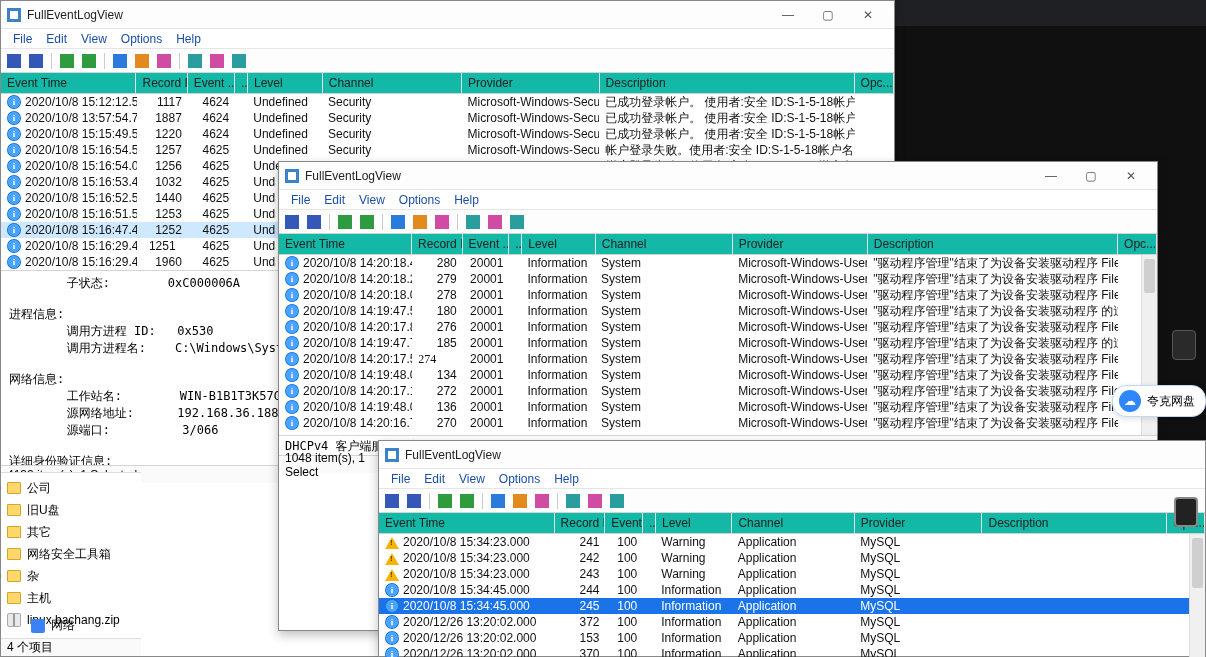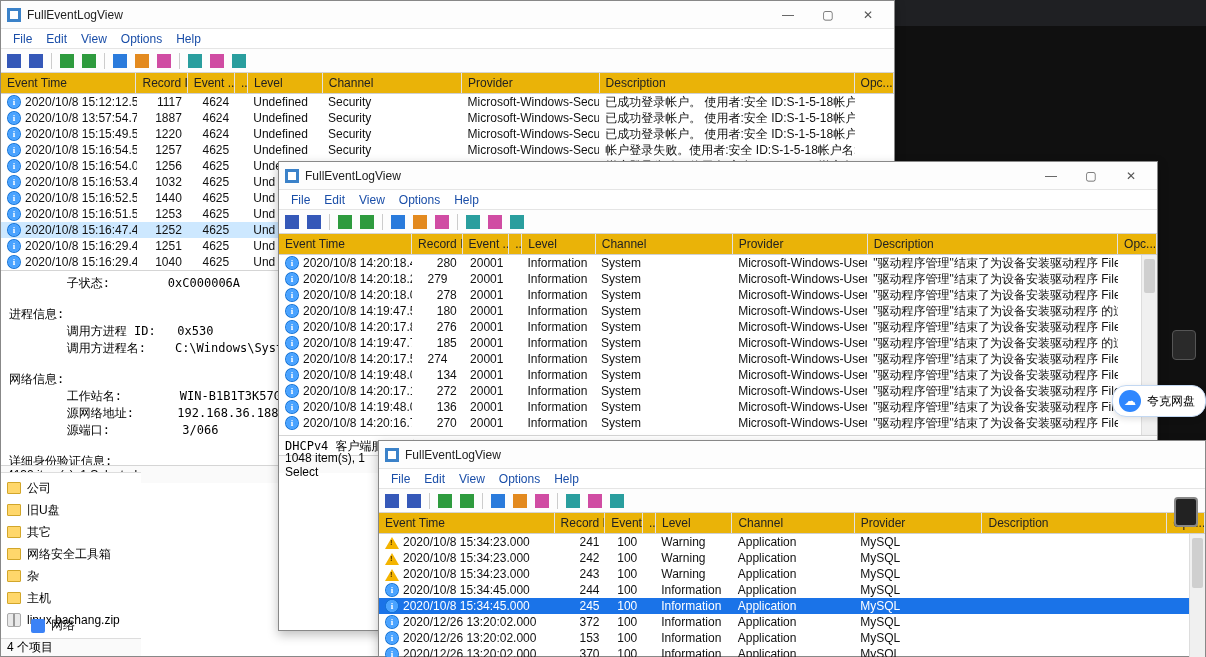--- a/index.html
+++ b/index.html
@@ -9,21 +9,21 @@
   .titlebar .ticon { width: 14px; height: 14px; margin-right: 6px; display:inline-block; }
   .titlebar .ttext { flex: 1; font-size: 12px; color: #222; }
   .winbtns { display: flex; gap: 0; }
   .winbtn { width: 40px; height: 28px; display:flex; align-items:center; justify-content:center; color:#555; }
   .menubar { height: 20px; display:flex; align-items:center; gap: 2px; padding: 0 6px; color:#1a4ea8; border-bottom: 1px solid #e5e5e5; }
   .menubar span { padding: 0 6px; cursor: default; }
   .toolbar { height: 24px; display:flex; align-items:center; gap:4px; padding: 0 4px; background:#fdfdfd; border-bottom:1px solid #d5d5d5; }
   .tool { width:18px; height:18px; display:flex; align-items:center; justify-content:center; }
   .sep { width:1px; height:16px; background:#ccc; margin:0 2px; }
   .table-body { overflow:auto; }
-  .hdr { display:flex; background:#eab308; border-bottom:1px solid #d0d0d0; position:sticky; top:0; }
+  .hdr { display:flex; background:#14b8a6; border-bottom:1px solid #d0d0d0; position:sticky; top:0; }
   .hdr > div { padding:3px 6px; border-right:1px solid #e2e2e2; color:#222; font-weight:400; white-space:nowrap; overflow:hidden; }
   .row { display:flex; align-items:center; height:16px; }
   .row > div { padding:0 6px; white-space:nowrap; overflow:hidden; text-overflow:clip; }
   .row.sel { background:#cde8ff; }
   .row.selblue { background:#1a73e8; color:#fff; }
   .row.selblue .cell { color:#fff; }
   .cell { font-size:12px; color:#111; }
   .ic { width:14px; height:14px; display:inline-block; margin-right:4px; vertical-align:middle; }
   .ic-info { background: radial-gradient(circle at 50% 50%, #4aa3ff 60%, #1473d6 62%); border-radius:50%; position:relative; }
   .ic-info::after { content:"i"; color:#fff; font:bold 9px/14px serif; position:absolute; left:0; right:0; text-align:center; }
@@ -221,32 +221,32 @@
         <div class="cell" style="width: 48px; text-align: right;">4625</div>
         <div class="cell" style="width: 12px;"></div>
         <div class="cell" style="width: 76px;">Und</div>
         <div class="cell" style="width: 142px;"></div>
         <div class="cell" style="width: 140px;"></div>
         <div class="cell" style="width: 260px;"></div>
         <div class="cell" style="width: 40px;"></div>
       </div>
       <div class="row">
         <div class="cell" style="width: 138px;"><span class="ic ic-info"></span><span>2020/10/8 15:16:29.4..</span></div>
-        <div class="cell" style="width: 52px; text-align: right;">1251</div>
+        <div class="cell" style="width: 52px; text-align: center;">1251</div>
         <div class="cell" style="width: 48px; text-align: right;">4625</div>
         <div class="cell" style="width: 12px;"></div>
         <div class="cell" style="width: 76px;">Und</div>
         <div class="cell" style="width: 142px;"></div>
         <div class="cell" style="width: 140px;"></div>
         <div class="cell" style="width: 260px;"></div>
         <div class="cell" style="width: 40px;"></div>
       </div>
       <div class="row">
         <div class="cell" style="width: 138px;"><span class="ic ic-info"></span><span>2020/10/8 15:16:29.4..</span></div>
-        <div class="cell" style="width: 52px; text-align: right;">1040</div>
+        <div class="cell" style="width: 52px; text-align: right;">1960</div>
         <div class="cell" style="width: 48px; text-align: right;">4625</div>
         <div class="cell" style="width: 12px;"></div>
         <div class="cell" style="width: 76px;">Und</div>
         <div class="cell" style="width: 142px;"></div>
         <div class="cell" style="width: 140px;"></div>
         <div class="cell" style="width: 260px;"></div>
         <div class="cell" style="width: 40px;"></div>
       </div>
     </div>
   <div class="details" style="height:195px;">        子状态:        0xC000006A
@@ -385,21 +385,21 @@
         <div class="cell" style="width: 48px; text-align: right;">20001</div>
         <div class="cell" style="width: 12px;"></div>
         <div class="cell" style="width: 76px;">Information</div>
         <div class="cell" style="width: 142px;">System</div>
         <div class="cell" style="width: 140px;">Microsoft-Windows-UserPnp</div>
         <div class="cell" style="width: 260px;">"驱动程序管理"结束了为设备安装驱动程序 FileReposi...</div>
         <div class="cell" style="width: 40px;"></div>
       </div>
       <div class="row">
         <div class="cell" style="width: 138px;"><span class="ic ic-info"></span><span>2020/10/8 14:20:18.2..</span></div>
-        <div class="cell" style="width: 52px; text-align: center;">279</div>
+        <div class="cell" style="width: 52px; text-align: right;">279</div>
         <div class="cell" style="width: 48px; text-align: right;">20001</div>
         <div class="cell" style="width: 12px;"></div>
         <div class="cell" style="width: 76px;">Information</div>
         <div class="cell" style="width: 142px;">System</div>
         <div class="cell" style="width: 140px;">Microsoft-Windows-UserPnp</div>
         <div class="cell" style="width: 260px;">"驱动程序管理"结束了为设备安装驱动程序 FileReposi...</div>
         <div class="cell" style="width: 40px;"></div>
       </div>
       <div class="row">
         <div class="cell" style="width: 138px;"><span class="ic ic-info"></span><span>2020/10/8 14:20:18.0..</span></div>
@@ -440,21 +440,21 @@
         <div class="cell" style="width: 48px; text-align: right;">20001</div>
         <div class="cell" style="width: 12px;"></div>
         <div class="cell" style="width: 76px;">Information</div>
         <div class="cell" style="width: 142px;">System</div>
         <div class="cell" style="width: 140px;">Microsoft-Windows-UserPnp</div>
         <div class="cell" style="width: 260px;">"驱动程序管理"结束了为设备安装驱动程序 的过程, ...</div>
         <div class="cell" style="width: 40px;"></div>
       </div>
       <div class="row">
         <div class="cell" style="width: 138px;"><span class="ic ic-info"></span><span>2020/10/8 14:20:17.5..</span></div>
-        <div class="cell" style="width: 52px; text-align: center;">274</div>
+        <div class="cell" style="width: 52px; text-align: left; font-family: Liberation Serif, serif;">274</div>
         <div class="cell" style="width: 48px; text-align: right;">20001</div>
         <div class="cell" style="width: 12px;"></div>
         <div class="cell" style="width: 76px;">Information</div>
         <div class="cell" style="width: 142px;">System</div>
         <div class="cell" style="width: 140px;">Microsoft-Windows-UserPnp</div>
         <div class="cell" style="width: 260px;">"驱动程序管理"结束了为设备安装驱动程序 FileReposi...</div>
         <div class="cell" style="width: 40px;"></div>
       </div>
       <div class="row">
         <div class="cell" style="width: 138px;"><span class="ic ic-info"></span><span>2020/10/8 14:19:48.0..</span></div>

